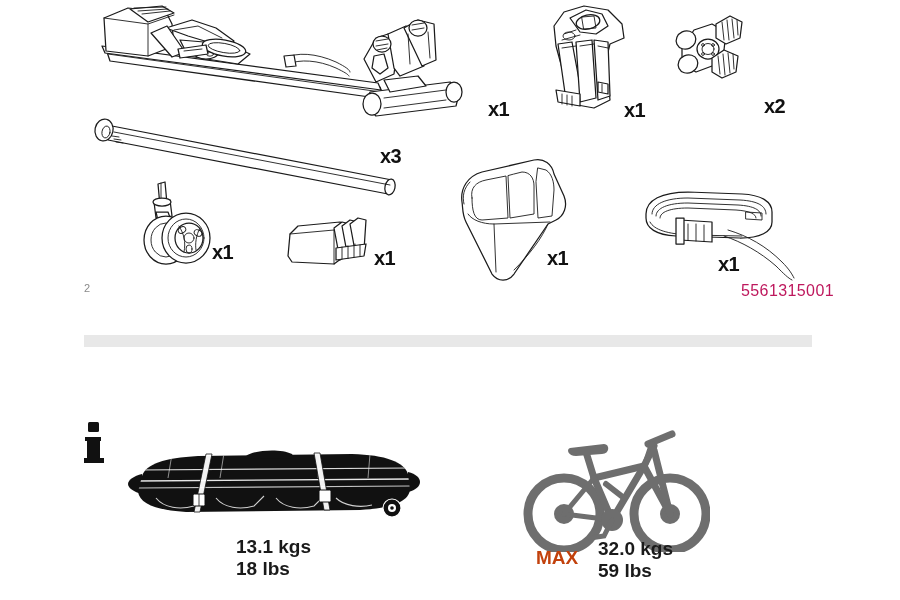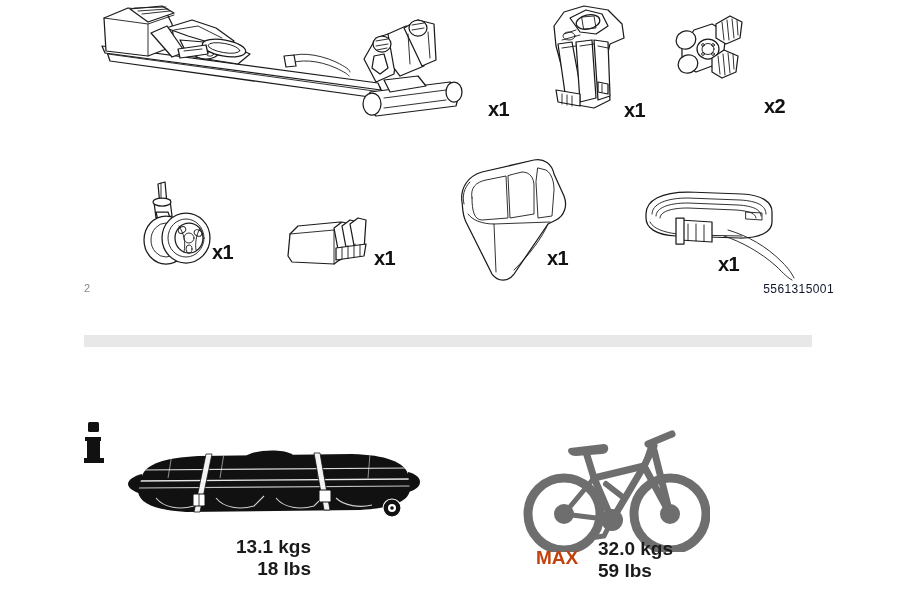--- a/index.html
+++ b/index.html
@@ -54,22 +54,22 @@
     left: 84px;
     top: 282px;
     font-size: 11px;
     color: #8a8a8a;
     letter-spacing: 0.2px;
   }
   .doc-code {
     position: absolute;
     right: 66px;
     top: 282px;
-    font-size: 12px;
-    color: #0f172a;
+    font-size: 16px;
+    color: #be185d;
     letter-spacing: 0.4px;
   }
 
   
   .divider-band {
     position: absolute;
     left: 84px;
     top: 335px;
     width: 728px;
     height: 12px;
@@ -212,20 +212,31 @@
 
         <path class="ink-fillwhite" d="M48 10 L62 2 L74 8 L72 24 L58 30 L48 24 Z"></path>
         <path class="ink-thin" d="M54 8 L56 26 M59 6 L61 26 M64 5 L66 24 M69 6 L70 21"></path>
 
         <path class="ink-fillwhite" d="M44 44 L56 36 L70 42 L68 58 L54 64 L44 58 Z"></path>
         <path class="ink-thin" d="M50 42 L52 60 M55 40 L57 61 M60 39 L62 59 M65 40 L66 55"></path>
       </svg>
       <div class="qty" style="left:52px; top:82px;margin-left:44px;">x2</div>
     </div>
 
+    <div class="part" style="left:92px; top:118px;">
+      <svg width="330" height="82" viewBox="0 0 330 82">
+        <path class="ink-fillwhite" d="M20 8 L300 62 L296 76 L16 22 Z"></path>
+        <ellipse class="ink-fillwhite" cx="12" cy="12" rx="9" ry="11" transform="rotate(12 12 12)"></ellipse>
+        <ellipse class="ink-thin" cx="14" cy="14" rx="4" ry="6" transform="rotate(12 14 14)"></ellipse>
+        <ellipse class="ink-fillwhite" cx="298" cy="69" rx="5" ry="8" transform="rotate(12 298 69)"></ellipse>
+        <path class="ink-thin" d="M22 14 L298 67"></path>
+        <path class="ink-thin" d="M20 18 L27 19 M22 21 L29 22 M24 24 L31 25"></path>
+      </svg>
+      <div class="qty" style="left:288px; top:28px;">x3</div>
+    </div>
 
     <div class="part" style="left:132px; top:178px;">
       <svg width="100" height="100" viewBox="0 0 100 100">
         <path class="ink-fillwhite" d="M26 6 L33 4 L35 26 L28 28 Z"></path>
         <path class="ink-thin" d="M29 5 L29 26"></path>
         <path class="ink-fillwhite" d="M22 24 L38 22 L40 38 L24 40 Z"></path>
         <ellipse class="ink-fillwhite" cx="30" cy="24" rx="9" ry="4"></ellipse>
         <path class="ink-fillwhite" d="M24 34 L36 34 L44 56 L30 60 Z"></path>
         <ellipse class="ink-fillwhite" cx="34" cy="62" rx="22" ry="24"></ellipse>
         <ellipse class="ink-thin" cx="34" cy="62" rx="15" ry="17"></ellipse>
@@ -348,21 +359,21 @@
 
           <path d="M194 5 L200 5 L210 62 L204 62 Z" fill="#ffffff" opacity="0.95"></path>
           <path d="M194 5 L200 5 L210 62 L204 62 Z" fill="none" stroke="#111111" stroke-width="0.8"></path>
           <rect x="199" y="42" width="12" height="12" rx="1.5" fill="#ffffff" stroke="#111111" stroke-width="1"></rect>
 
           <circle cx="272" cy="60" r="9" fill="#111111" stroke="#ffffff" stroke-width="1.2"></circle>
           <circle cx="272" cy="60" r="4" fill="#ffffff"></circle>
           <circle cx="272" cy="60" r="1.8" fill="#111111"></circle>
         </svg>
       </div>
-      <div class="spec-weight" style="left:126px; top:88px;text-align:right;">
+      <div class="spec-weight" style="left:126px; top:88px;">
         <span class="line">13.1 kgs</span>
         <span class="line">18 lbs</span>
       </div>
     </div>
 
     <div class="spec-block" style="left:520px; top:72px; width:320px;">
       <div class="spec-figure" style="left:0; top:0;">
         <svg width="190" height="130" viewBox="0 0 190 130">
           <g fill="none" stroke="#6e6e6e" stroke-width="9" stroke-linecap="round" stroke-linejoin="round">
             <circle cx="44" cy="92" r="36"></circle>

